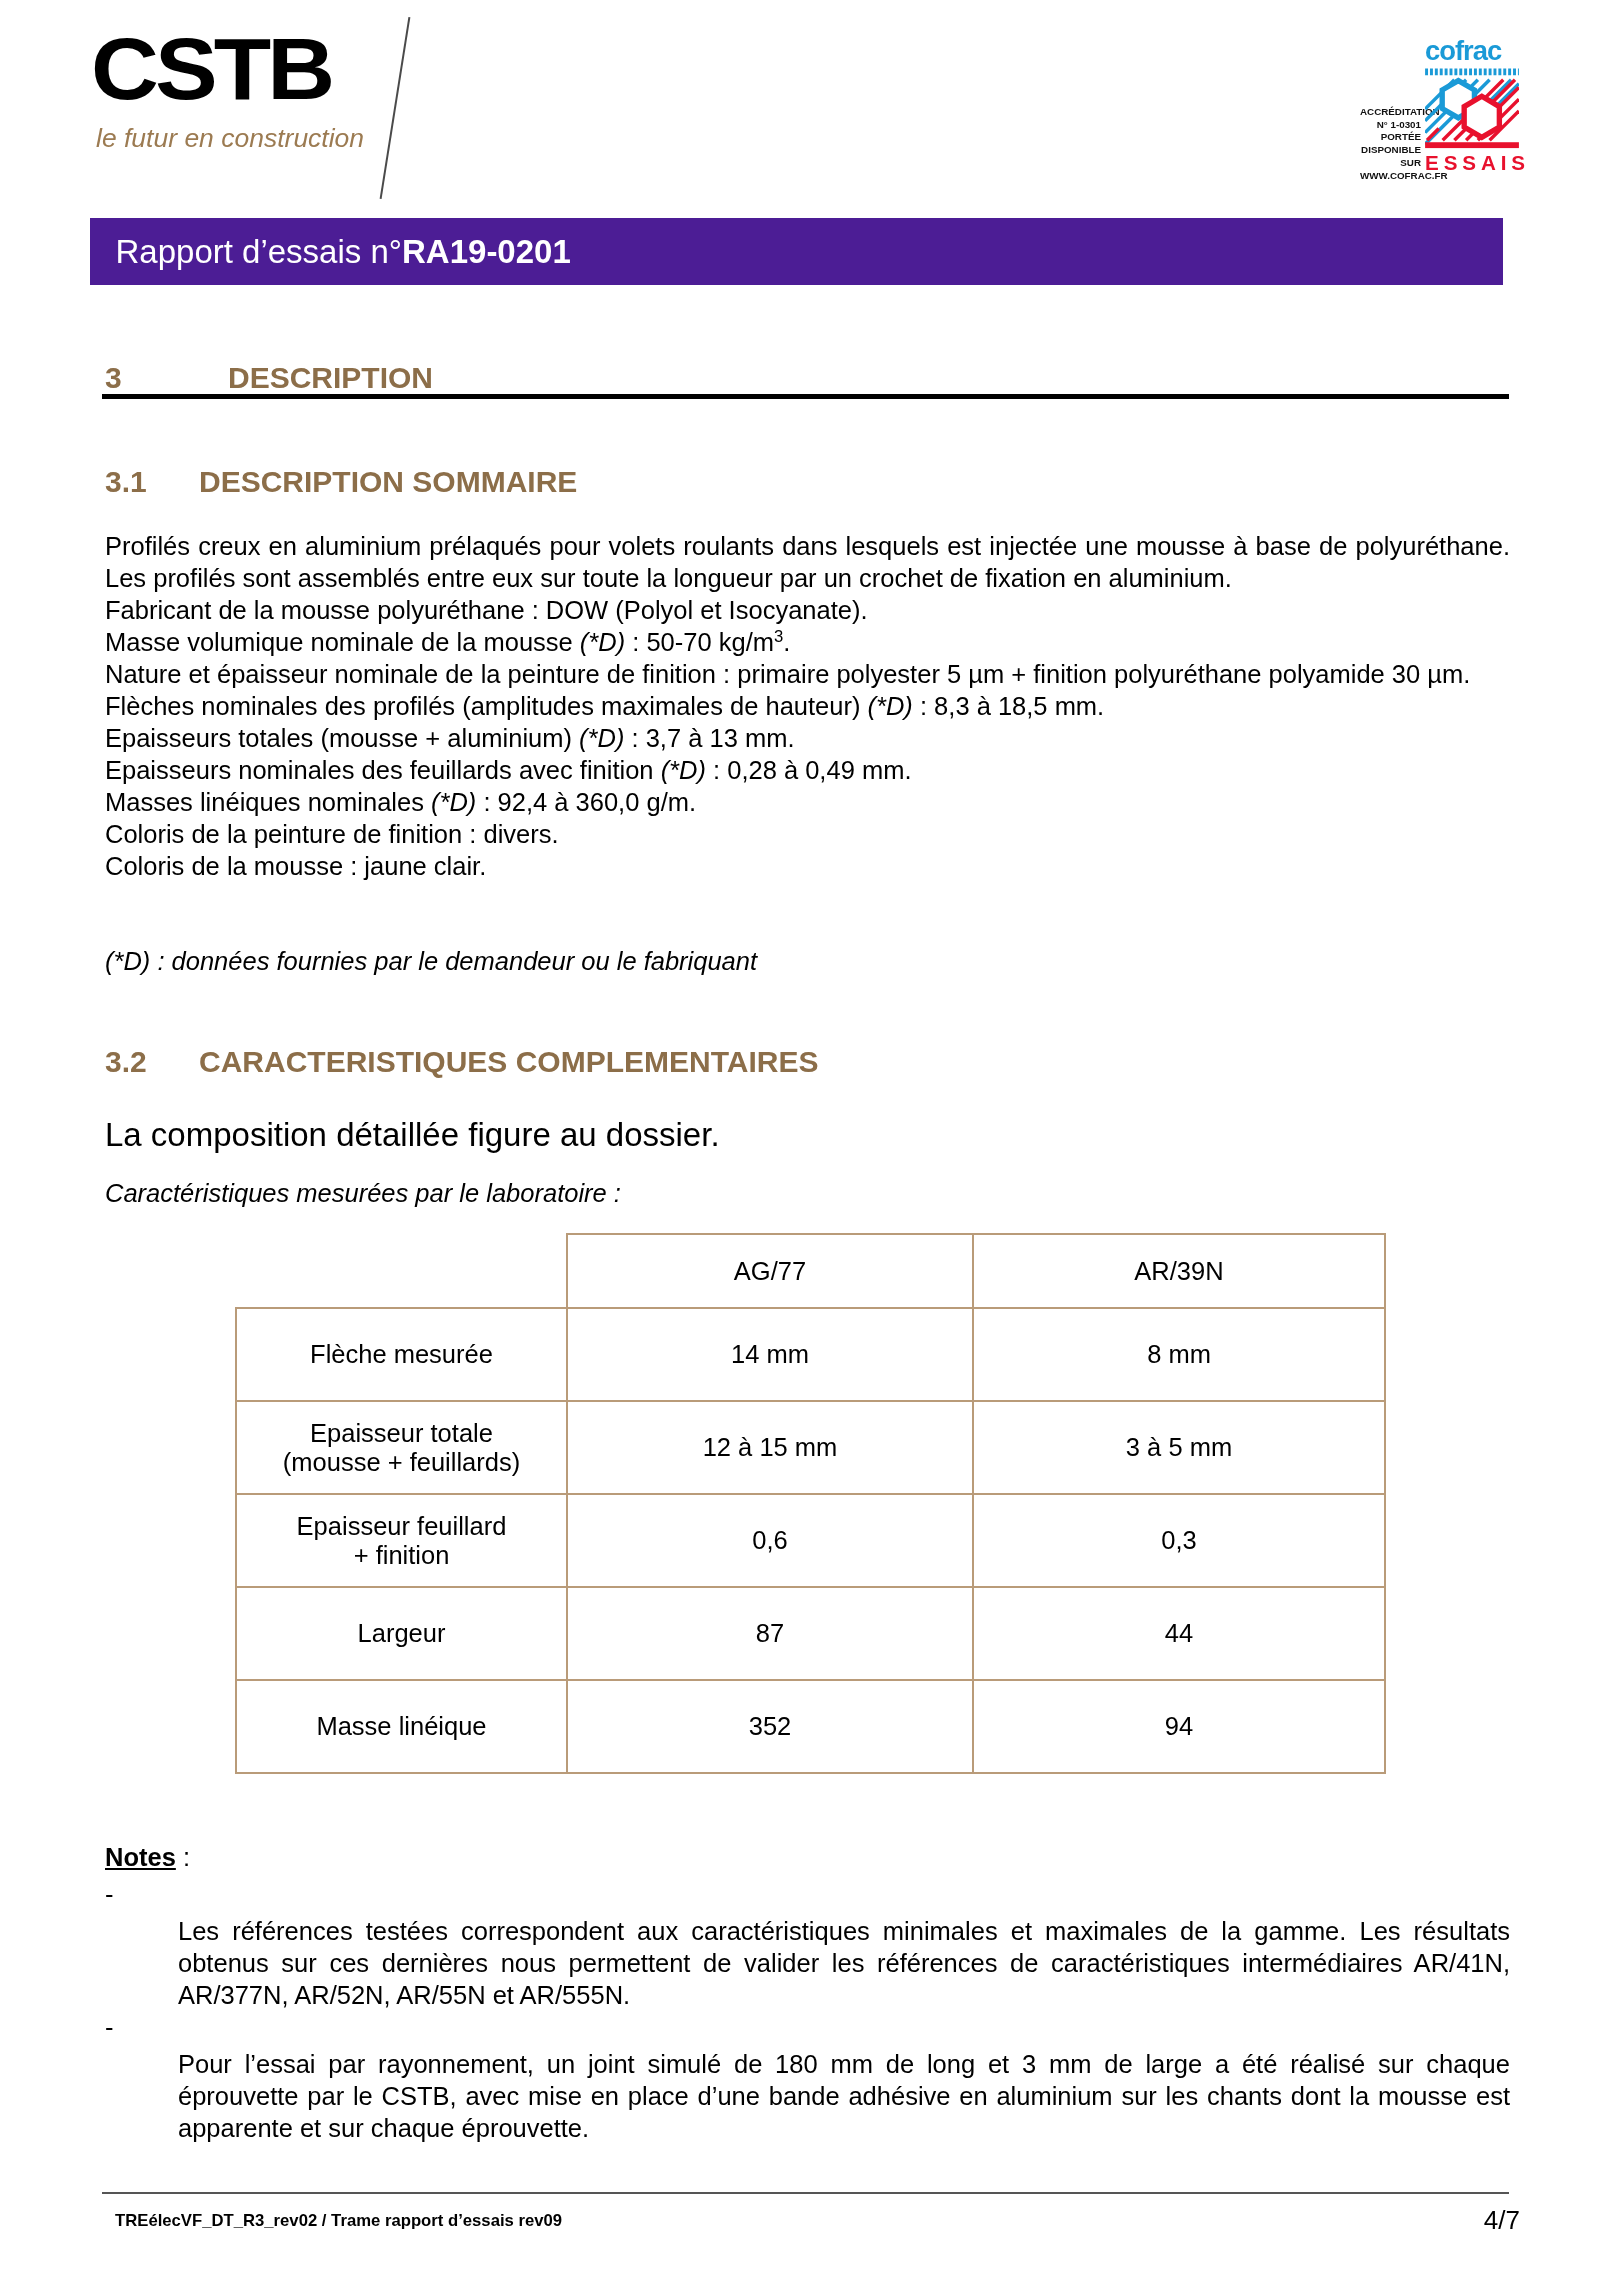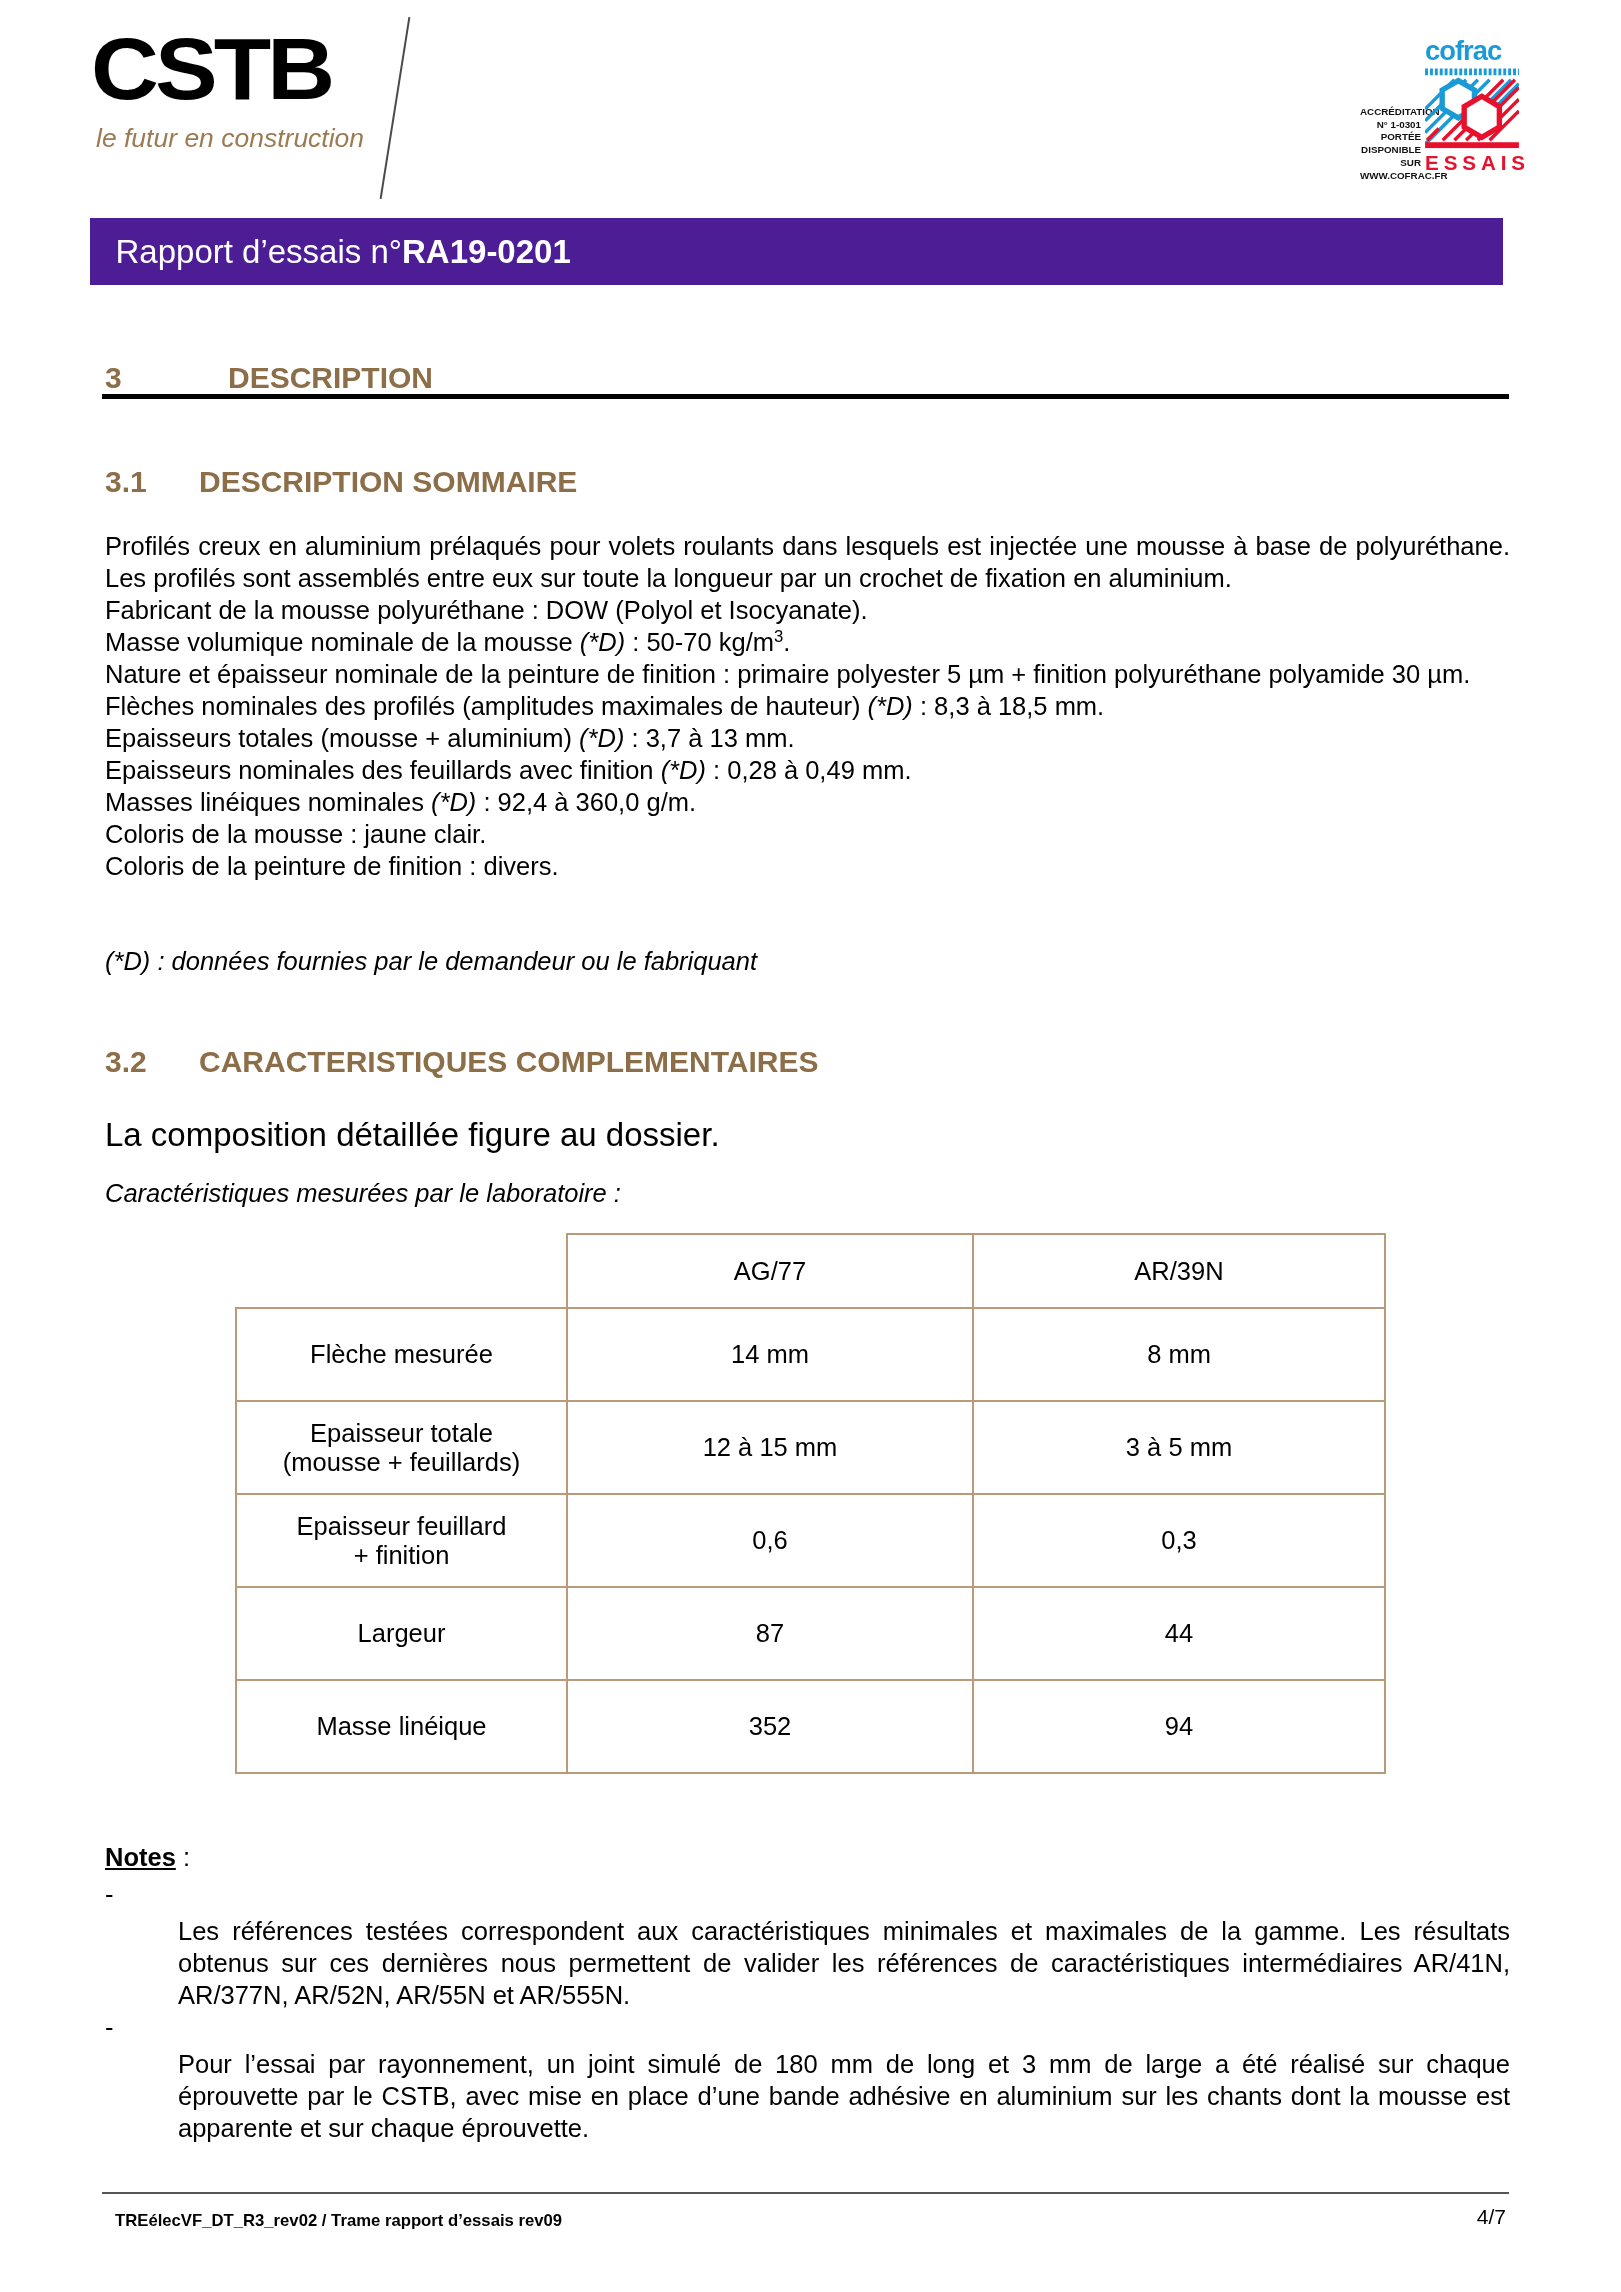--- a/index.html
+++ b/index.html
@@ -63,21 +63,21 @@
   .notes-title .t{font-weight:bold;text-decoration:underline;}
   .notes{left:105px;top:1878px;width:1405px;font-size:25.5px;line-height:32px;}
   .note-item{display:flex;}
   .note-item + .note-item{margin-top:0px;}
   .note-dash{width:73px;flex:none;}
   .note-text{flex:1;text-align:justify;margin-top:37px;}
 
   
   .foot-rule{left:102px;top:2192px;width:1407px;height:2px;background:#555;}
   .foot-ref{left:115px;top:2211px;font-size:16.7px;font-weight:bold;}
-  .foot-page{top:2205px;right:115px;font-size:21px;}
+  .foot-page{top:2205px;right:101px;font-size:26px;}
 </style>
 </head>
 <body>
 
 <div class="abs cstb-word">CSTB</div>
 <div class="abs cstb-tagline">le futur en construction</div>
 <div class="abs logo-slash"></div>
 
 <div class="abs cofrac">
   <div class="cofrac-acc">
@@ -131,22 +131,22 @@
 
 <div class="abs desc">
     <div class="bodyline just"><span>Profilés creux en aluminium prélaqués pour volets roulants dans lesquels est injectée une mousse à base de polyuréthane. Les profilés sont assemblés entre eux sur toute la longueur par un crochet de fixation en aluminium.</span></div>
     <div class="bodyline"><span>Fabricant de la mousse polyuréthane : DOW (Polyol et Isocyanate).</span></div>
     <div class="bodyline"><span>Masse volumique nominale de la mousse </span><span class="it">(*D)</span><span> : 50-70 kg/m</span><sup>3</sup><span>.</span></div>
     <div class="bodyline just"><span>Nature et épaisseur nominale de la peinture de finition : primaire polyester 5 µm + finition polyuréthane polyamide 30 µm.</span></div>
     <div class="bodyline"><span>Flèches nominales des profilés (amplitudes maximales de hauteur) </span><span class="it">(*D)</span><span> : 8,3 à 18,5 mm.</span></div>
     <div class="bodyline"><span>Epaisseurs totales (mousse + aluminium) </span><span class="it">(*D)</span><span> : 3,7 à 13 mm.</span></div>
     <div class="bodyline"><span>Epaisseurs nominales des feuillards avec finition </span><span class="it">(*D)</span><span> : 0,28 à 0,49 mm.</span></div>
     <div class="bodyline"><span>Masses linéiques nominales </span><span class="it">(*D)</span><span> : 92,4 à 360,0 g/m.</span></div>
+    <div class="bodyline"><span>Coloris de la peinture de finition : divers.</span></div>
     <div class="bodyline"><span>Coloris de la mousse : jaune clair.</span></div>
-    <div class="bodyline"><span>Coloris de la peinture de finition : divers.</span></div>
   </div>
 
 <div class="abs footnote">(*D) : données fournies par le demandeur ou le fabriquant</div>
 
 <div class="abs sec h32">
   <span class="num">3.2</span><span>CARACTERISTIQUES COMPLEMENTAIRES</span>
 </div>
 
 <div class="abs intro">La composition détaillée figure au dossier.</div>
 <div class="abs caption">Caractéristiques mesurées par le laboratoire :</div>

